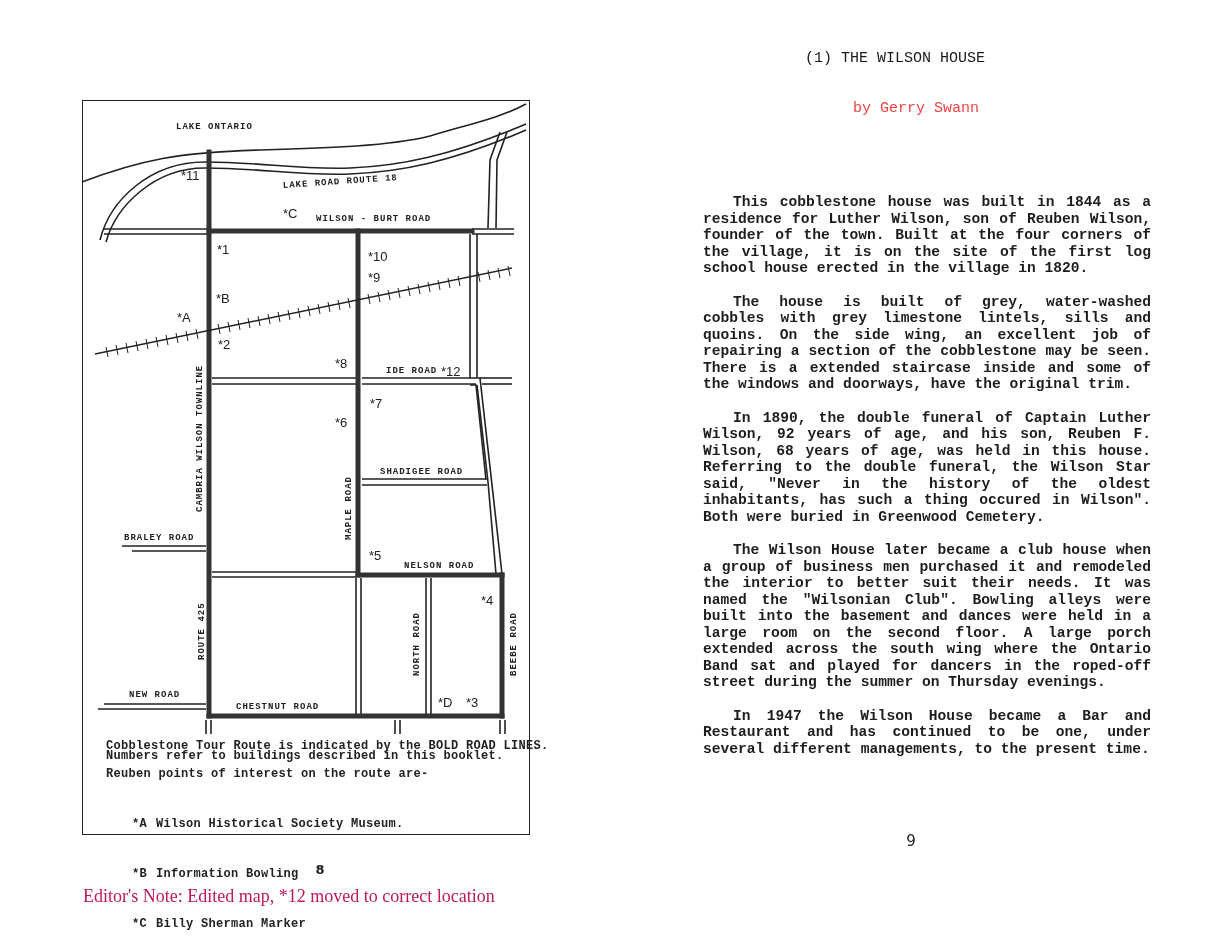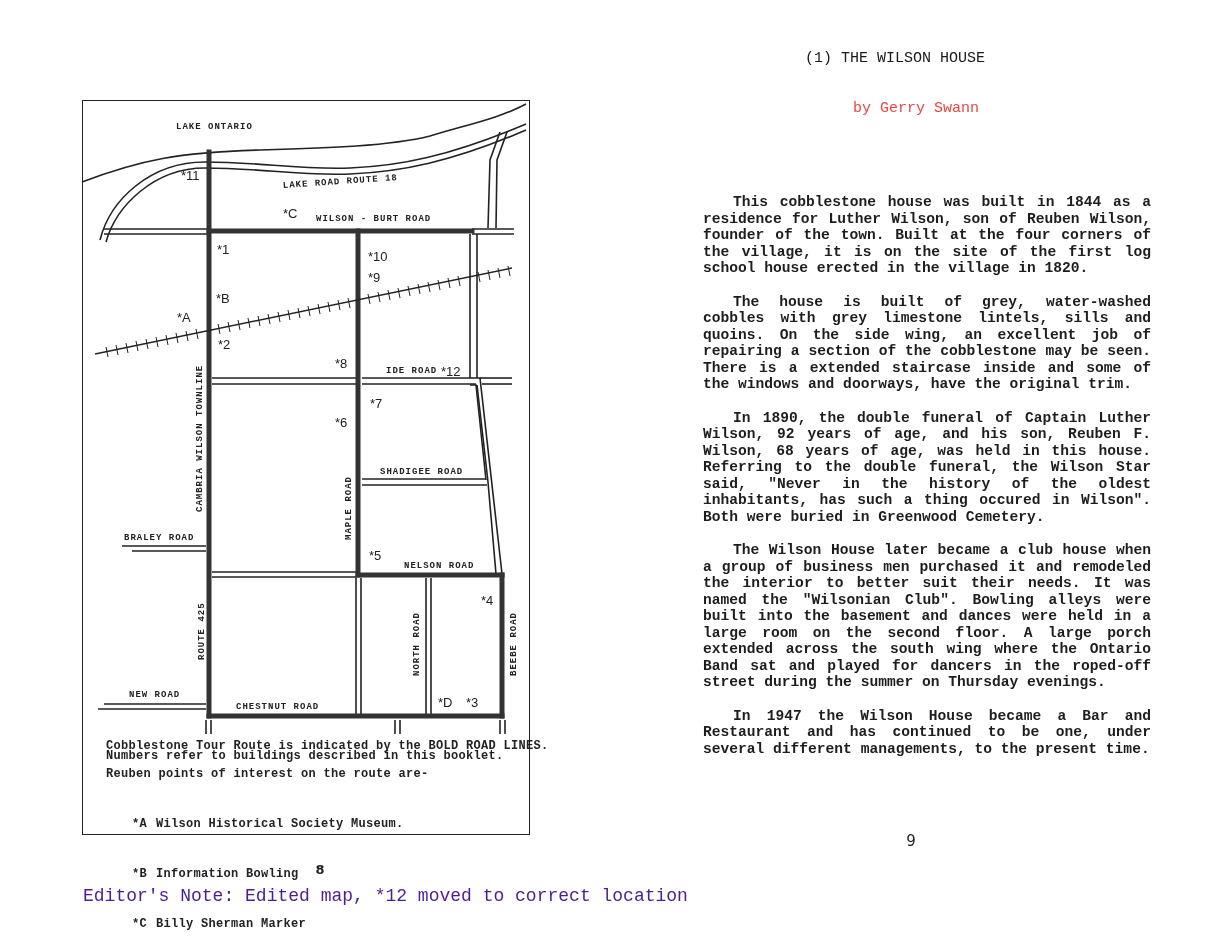--- a/index.html
+++ b/index.html
@@ -30,21 +30,21 @@
   .legend .gap { height:8px; }
   .legend .item { padding-left:26px; white-space:nowrap;margin-top:40px; }
   .legend .key { display:inline-block; width:24px; }
 
   .page-num-left {
     position:absolute; left:300px; top:862px; width:40px; text-align:center;
     font-family:"DejaVu Sans", sans-serif; font-weight:bold; font-size:13px; color:#222;
   }
   .editor-note {
     position:absolute; left:83px; top:886px;
-    font-family:Liberation Mono, monospace; font-size:18px; color:#4c1d95;
+    font-family:Liberation Serif, serif; font-size:18px; color:#be185d;
   }
 
   .article-title {
     position:absolute; left:0; width:611px; top:50px; text-align:center;
     font-size:15px; color:#1a1a1a; padding-left:194px; box-sizing:border-box; text-align:left;
   }
   .article-author {
     position:absolute; left:853px; top:100px; font-size:15px; color:#ef4444;
   }
   .article-body {

